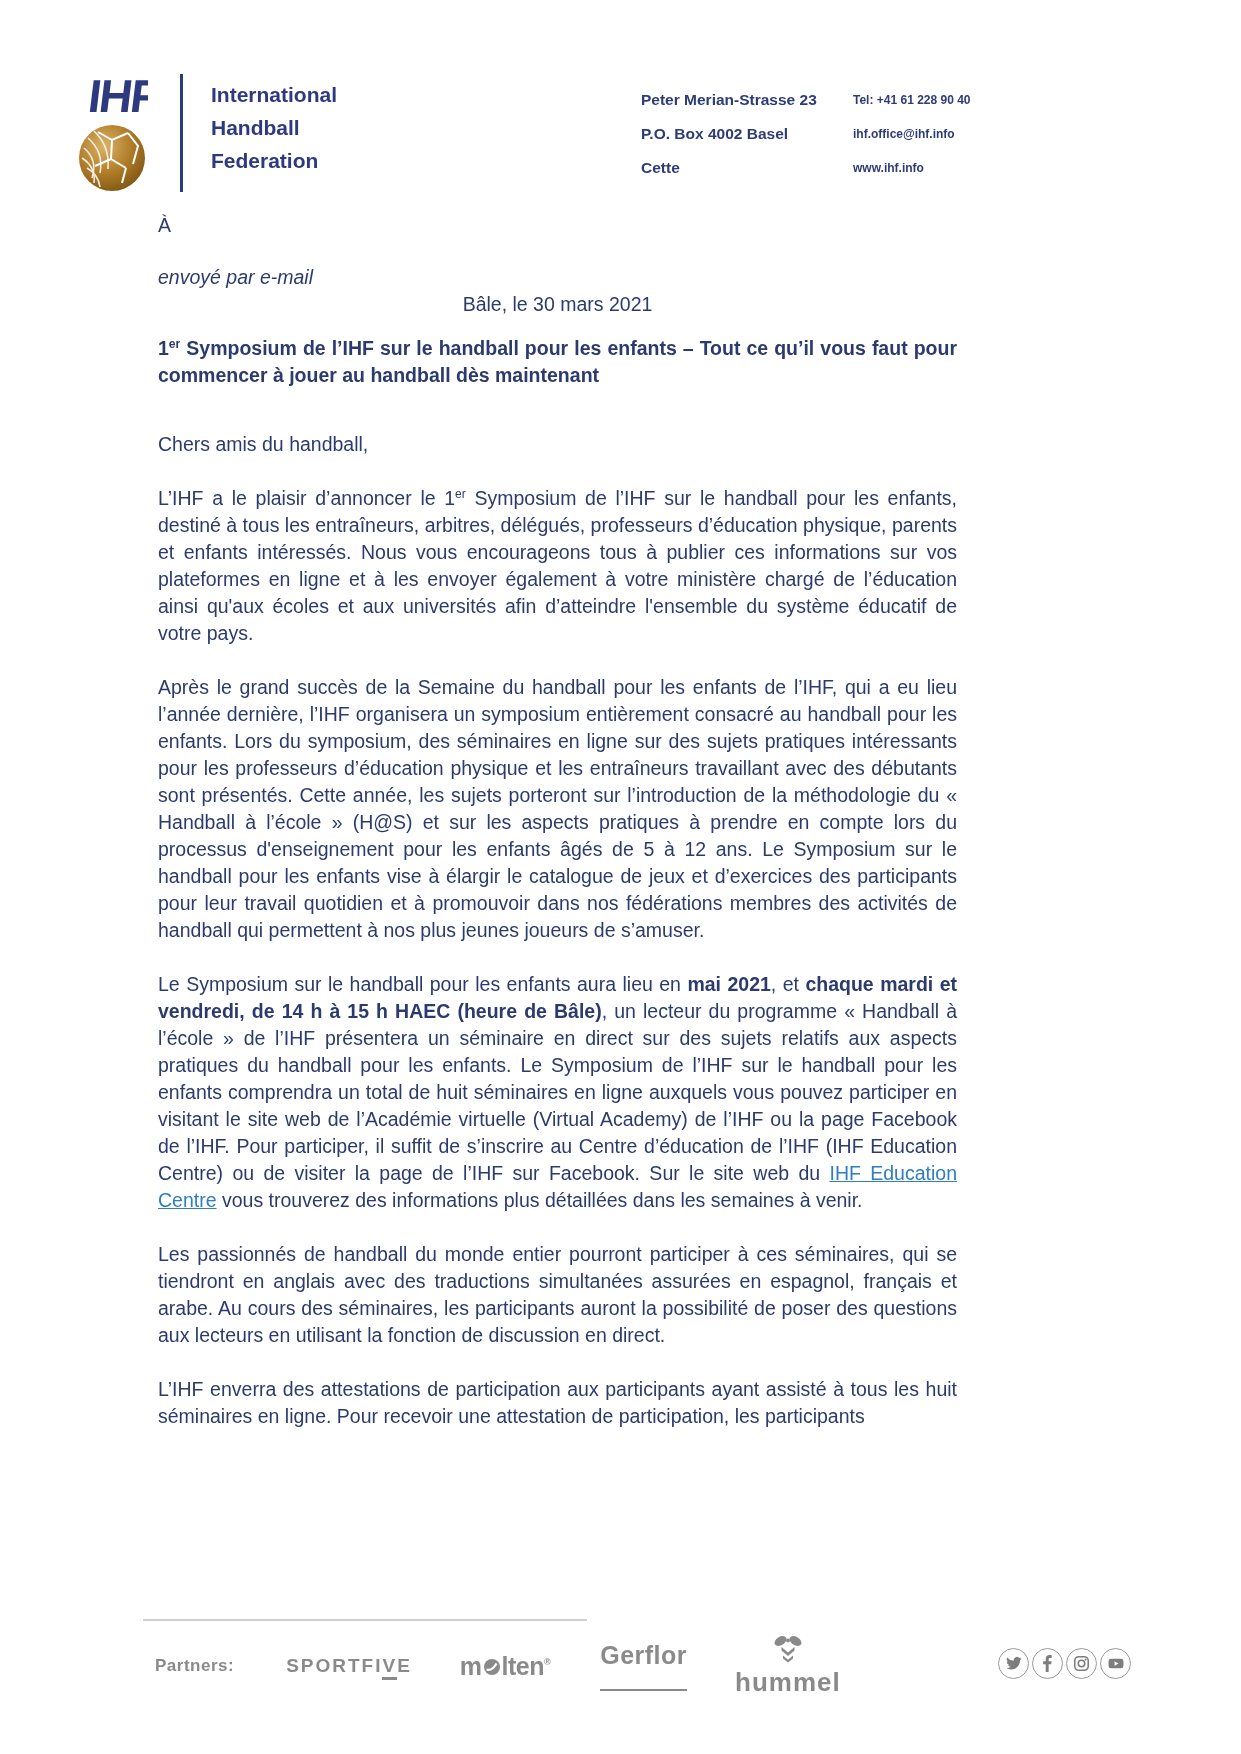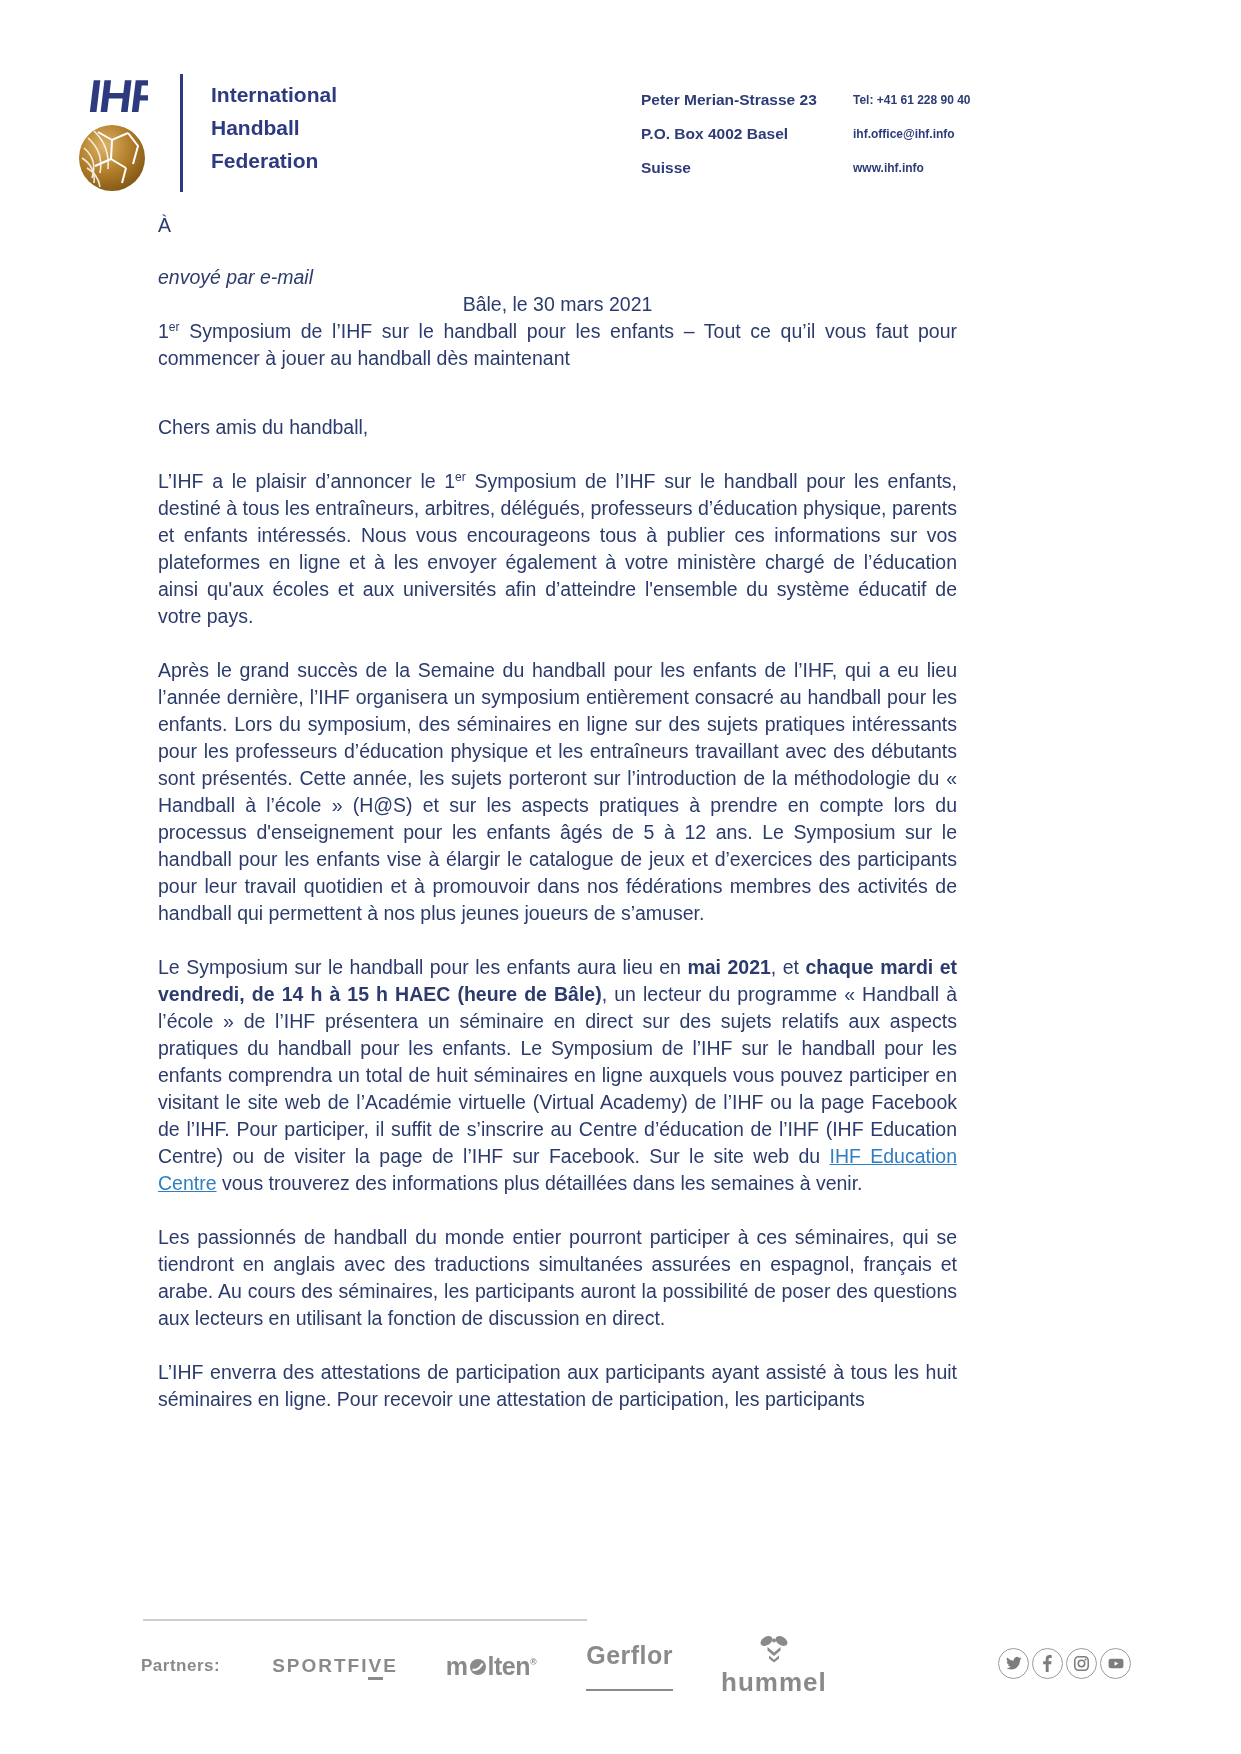--- a/index.html
+++ b/index.html
@@ -22,30 +22,30 @@
   .org-name { padding-top: 8px; font-size: 21px; font-weight: bold; line-height: 33px; color: #2e3a80; }
 
   .addr-col  { position: absolute; left: 641px; top: 83px; font-size: 15.5px; font-weight: bold; line-height: 34px; color: #2d3c77; }
   .tel-col   { position: absolute; left: 853px; top: 83px; font-size: 12px; font-weight: bold; line-height: 34px; color: #2d3c77; }
 
   
   .letter { position: absolute; left: 158px; top: 212px; width: 799px; font-size: 19.5px; line-height: 27px; }
   .recipient div { line-height: 27px; }
   .delivery { margin-top: 25px; font-style: italic; }
   .date-line { text-align: center; }
-  .subject { font-weight: normal; text-align: justify; }
+  .subject { margin-top: 17px; font-weight: bold; text-align: justify; }
   .greeting { margin-top: 42px; }
   .para { margin-top: 27px; text-align: justify; }
   .para b { font-weight: bold; }
   sup { font-size: 62%; vertical-align: super; line-height: 0; }
   a.lnk { color: #2f7ec2; text-decoration: underline; cursor: pointer; }
 
   
   .foot-rule { position: absolute; left: 143px; top: 1619px; width: 444px; height: 2px; background: #cfcfcf; }
-  .partners { position: absolute; left: 141px; top: 1630px; height: 72px; display: flex; align-items: center; color: #8a8a8a; }
+  .partners { position: absolute; left: 155px; top: 1630px; height: 72px; display: flex; align-items: center; color: #8a8a8a; }
   .partners-label { font-size: 17px; font-weight: bold; letter-spacing: .5px; }
   .sportfive { margin-left: 52px; font-size: 19px; font-weight: bold; letter-spacing: 2px; }
   .sportfive .u-v { border-bottom: 3px solid #8a8a8a; padding-bottom: 1px; }
   .molten { margin-left: 48px; font-size: 25px; font-weight: bold; letter-spacing: -0.5px; display: flex; align-items: center; }
   .molten svg { margin: 2px 1px 0 1px; }
   .molten .reg { font-size: 9px; vertical-align: top; line-height: 10px; margin-top: -8px; }
   .gerflor { margin-left: 50px; font-size: 25px; font-weight: 700; border-bottom: 2.5px solid #8a8a8a; padding-bottom: 19px; letter-spacing: .5px; }
   .hummel { margin-left: 48px; display: flex; flex-direction: column; align-items: center; }
   .hummel-word { font-size: 26px; font-weight: bold; letter-spacing: 1px; margin-top: 1px; }
 
@@ -93,21 +93,21 @@
     <div class="org-name">
       <div>International</div>
       <div>Handball</div>
       <div>Federation</div>
     </div>
   </div>
 
   <div class="addr-col">
     <div>Peter Merian-Strasse 23</div>
     <div>P.O. Box 4002 Basel</div>
-    <div>Suisse</div>
+    <div>Cette</div>
   </div>
   <div class="tel-col">
     <div>Tel: +41 61 228 90 40</div>
     <div>ihf.office@ihf.info</div>
     <div>www.ihf.info</div>
   </div>
 
   <div class="letter">
     <div class="recipient">
       <div>À</div>

